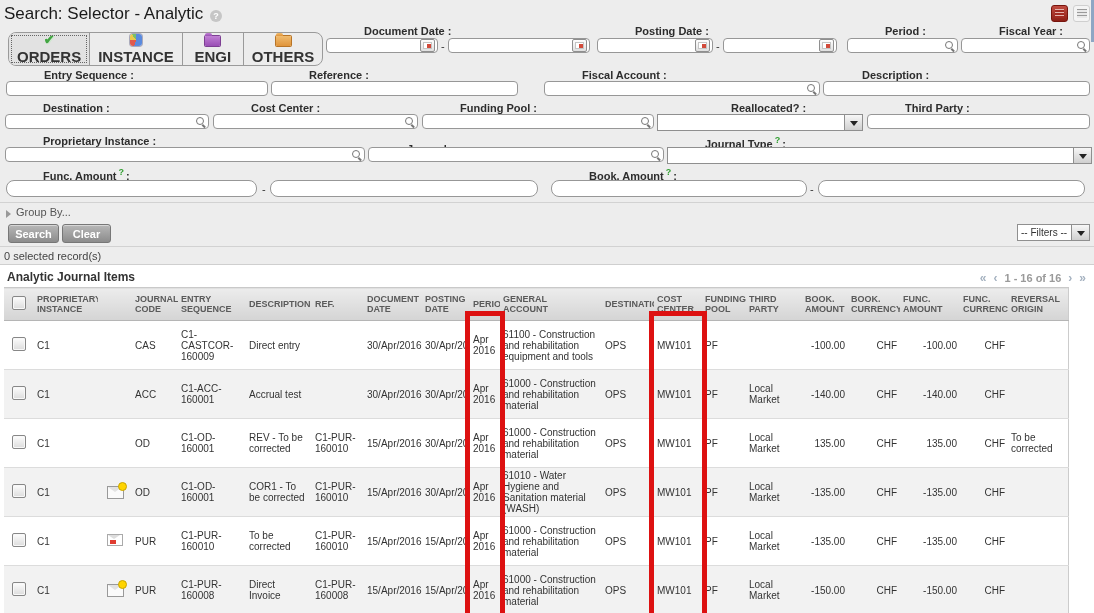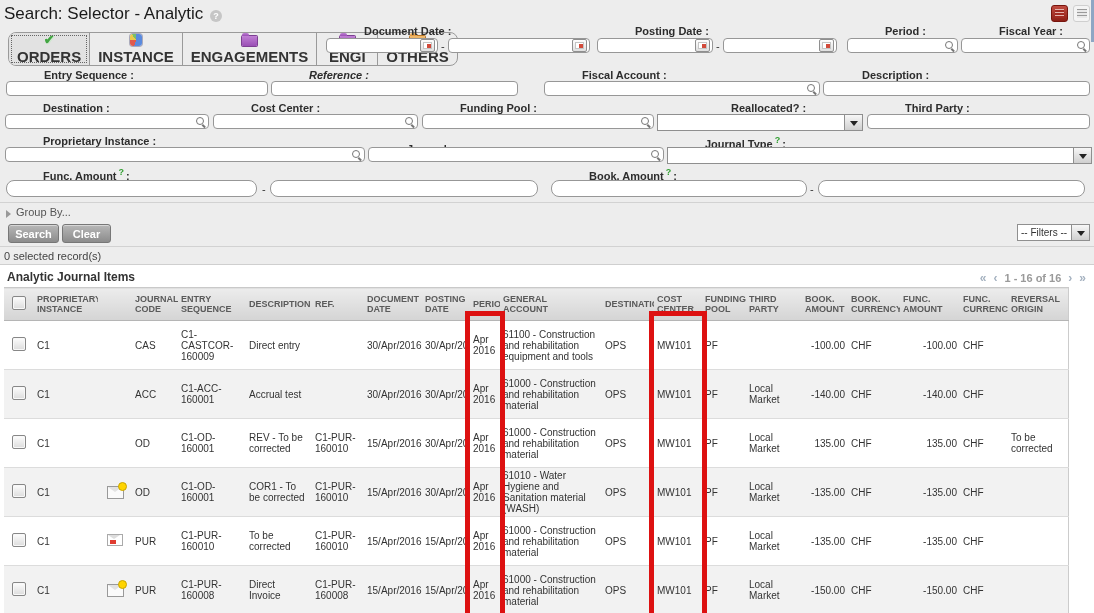--- a/index.html
+++ b/index.html
@@ -79,21 +79,21 @@
   .pg .arr{color:#a5b2c0;font-size:12px;cursor:pointer;}
   table.results{position:absolute;left:4px;top:22px;border-collapse:collapse;table-layout:fixed;width:1064px;
       font-size:10px;color:#333;border-right:1px solid #ccc;}
   table.results thead th{background:linear-gradient(#ececec,#d4d4d4);border-top:1px solid #c9c9c9;
       border-bottom:1px solid #b5b5b5;font-size:9px;color:#5a5a5a;text-align:left;vertical-align:middle;
       padding:2px 3px;white-space:pre-line;height:28px;font-weight:bold;line-height:10px;overflow:hidden;}
   table.results tbody td{border-bottom:1px solid #dcdcdc;padding:2px 3px;vertical-align:middle;height:44px;
       line-height:11px;overflow:hidden;word-wrap:break-word;}
   table.results tr.even{background:#f2f2f2;}
   .al-right{text-align:right;}
-  .nowrap{white-space:nowrap;}
+  .nowrap{white-space:nowrap;text-align:right;}
   .cb{display:inline-block;width:12px;height:12px;border:1px solid #878787;border-radius:2px;
       background:linear-gradient(#fdfdfd,#dcdcdc);box-shadow:inset 0 0 0 1px #f8f8f8;cursor:pointer;}
 
   .envelope-star-icon{position:relative;display:inline-block;width:15px;height:11px;background:#fafafa;
       border:1px solid #999;margin-top:2px;}
   .envelope-star-icon::before{content:"";position:absolute;left:0;top:0;
       border-left:7px solid transparent;border-right:7px solid transparent;border-top:5px solid #e2e2e2;}
   .envelope-star-icon::after{content:"";position:absolute;right:-4px;top:-5px;width:7px;height:7px;
       border-radius:50%;background:#ffd400;border:1px solid #c9a400;}
   .envelope-red-icon{position:relative;display:inline-block;width:14px;height:10px;background:#fff;border:1px solid #aaa;}
@@ -124,24 +124,20 @@
       <div class="tab active">
         <span class="tabicon check-icon"></span>
         <span class="tablabel">ORDERS</span>
       </div>
       <div class="tab">
         <span class="tabicon chart-icon"></span>
         <span class="tablabel">INSTANCE</span>
       </div>
       <div class="tab">
         <span class="tabicon folder-purple-icon"></span>
-        <span class="tablabel">ENGAGEMENTS</span>
-      </div>
-      <div class="tab">
-        <span class="tabicon folder-purple-icon"></span>
         <span class="tablabel">ENGI</span>
       </div>
       <div class="tab">
         <span class="tabicon folder-orange-icon"></span>
         <span class="tablabel">OTHERS</span>
       </div>
     </div>
 
   <span class="flabel" style="left:327px;top:25px;">Document Date :</span>
   <div class="finput" style="left:326px;top:38px;width:112px;">
@@ -167,21 +163,21 @@
     </div>
 
   <span class="flabel" style="left:962px;top:25px;">Fiscal Year :</span>
   <div class="finput" style="left:961px;top:38px;width:129px;">
       <span class="mag"></span>
     </div>
 
   <span class="flabel" style="left:7px;top:69px;">Entry Sequence :</span>
   <div class="finput" style="left:6px;top:81px;width:262px;"></div>
 
-  <span class="flabel" style="left:272px;top:69px;font-style:italic;">Reference :</span>
+  <span class="flabel" style="left:272px;top:69px;">Reference :</span>
   <div class="finput" style="left:271px;top:81px;width:247px;"></div>
 
   <span class="flabel" style="left:545px;top:69px;">Fiscal Account :</span>
   <div class="finput" style="left:544px;top:81px;width:276px;">
       <span class="mag"></span>
     </div>
 
   <span class="flabel" style="left:825px;top:69px;">Description :</span>
   <div class="finput" style="left:823px;top:81px;width:267px;"></div>
 

